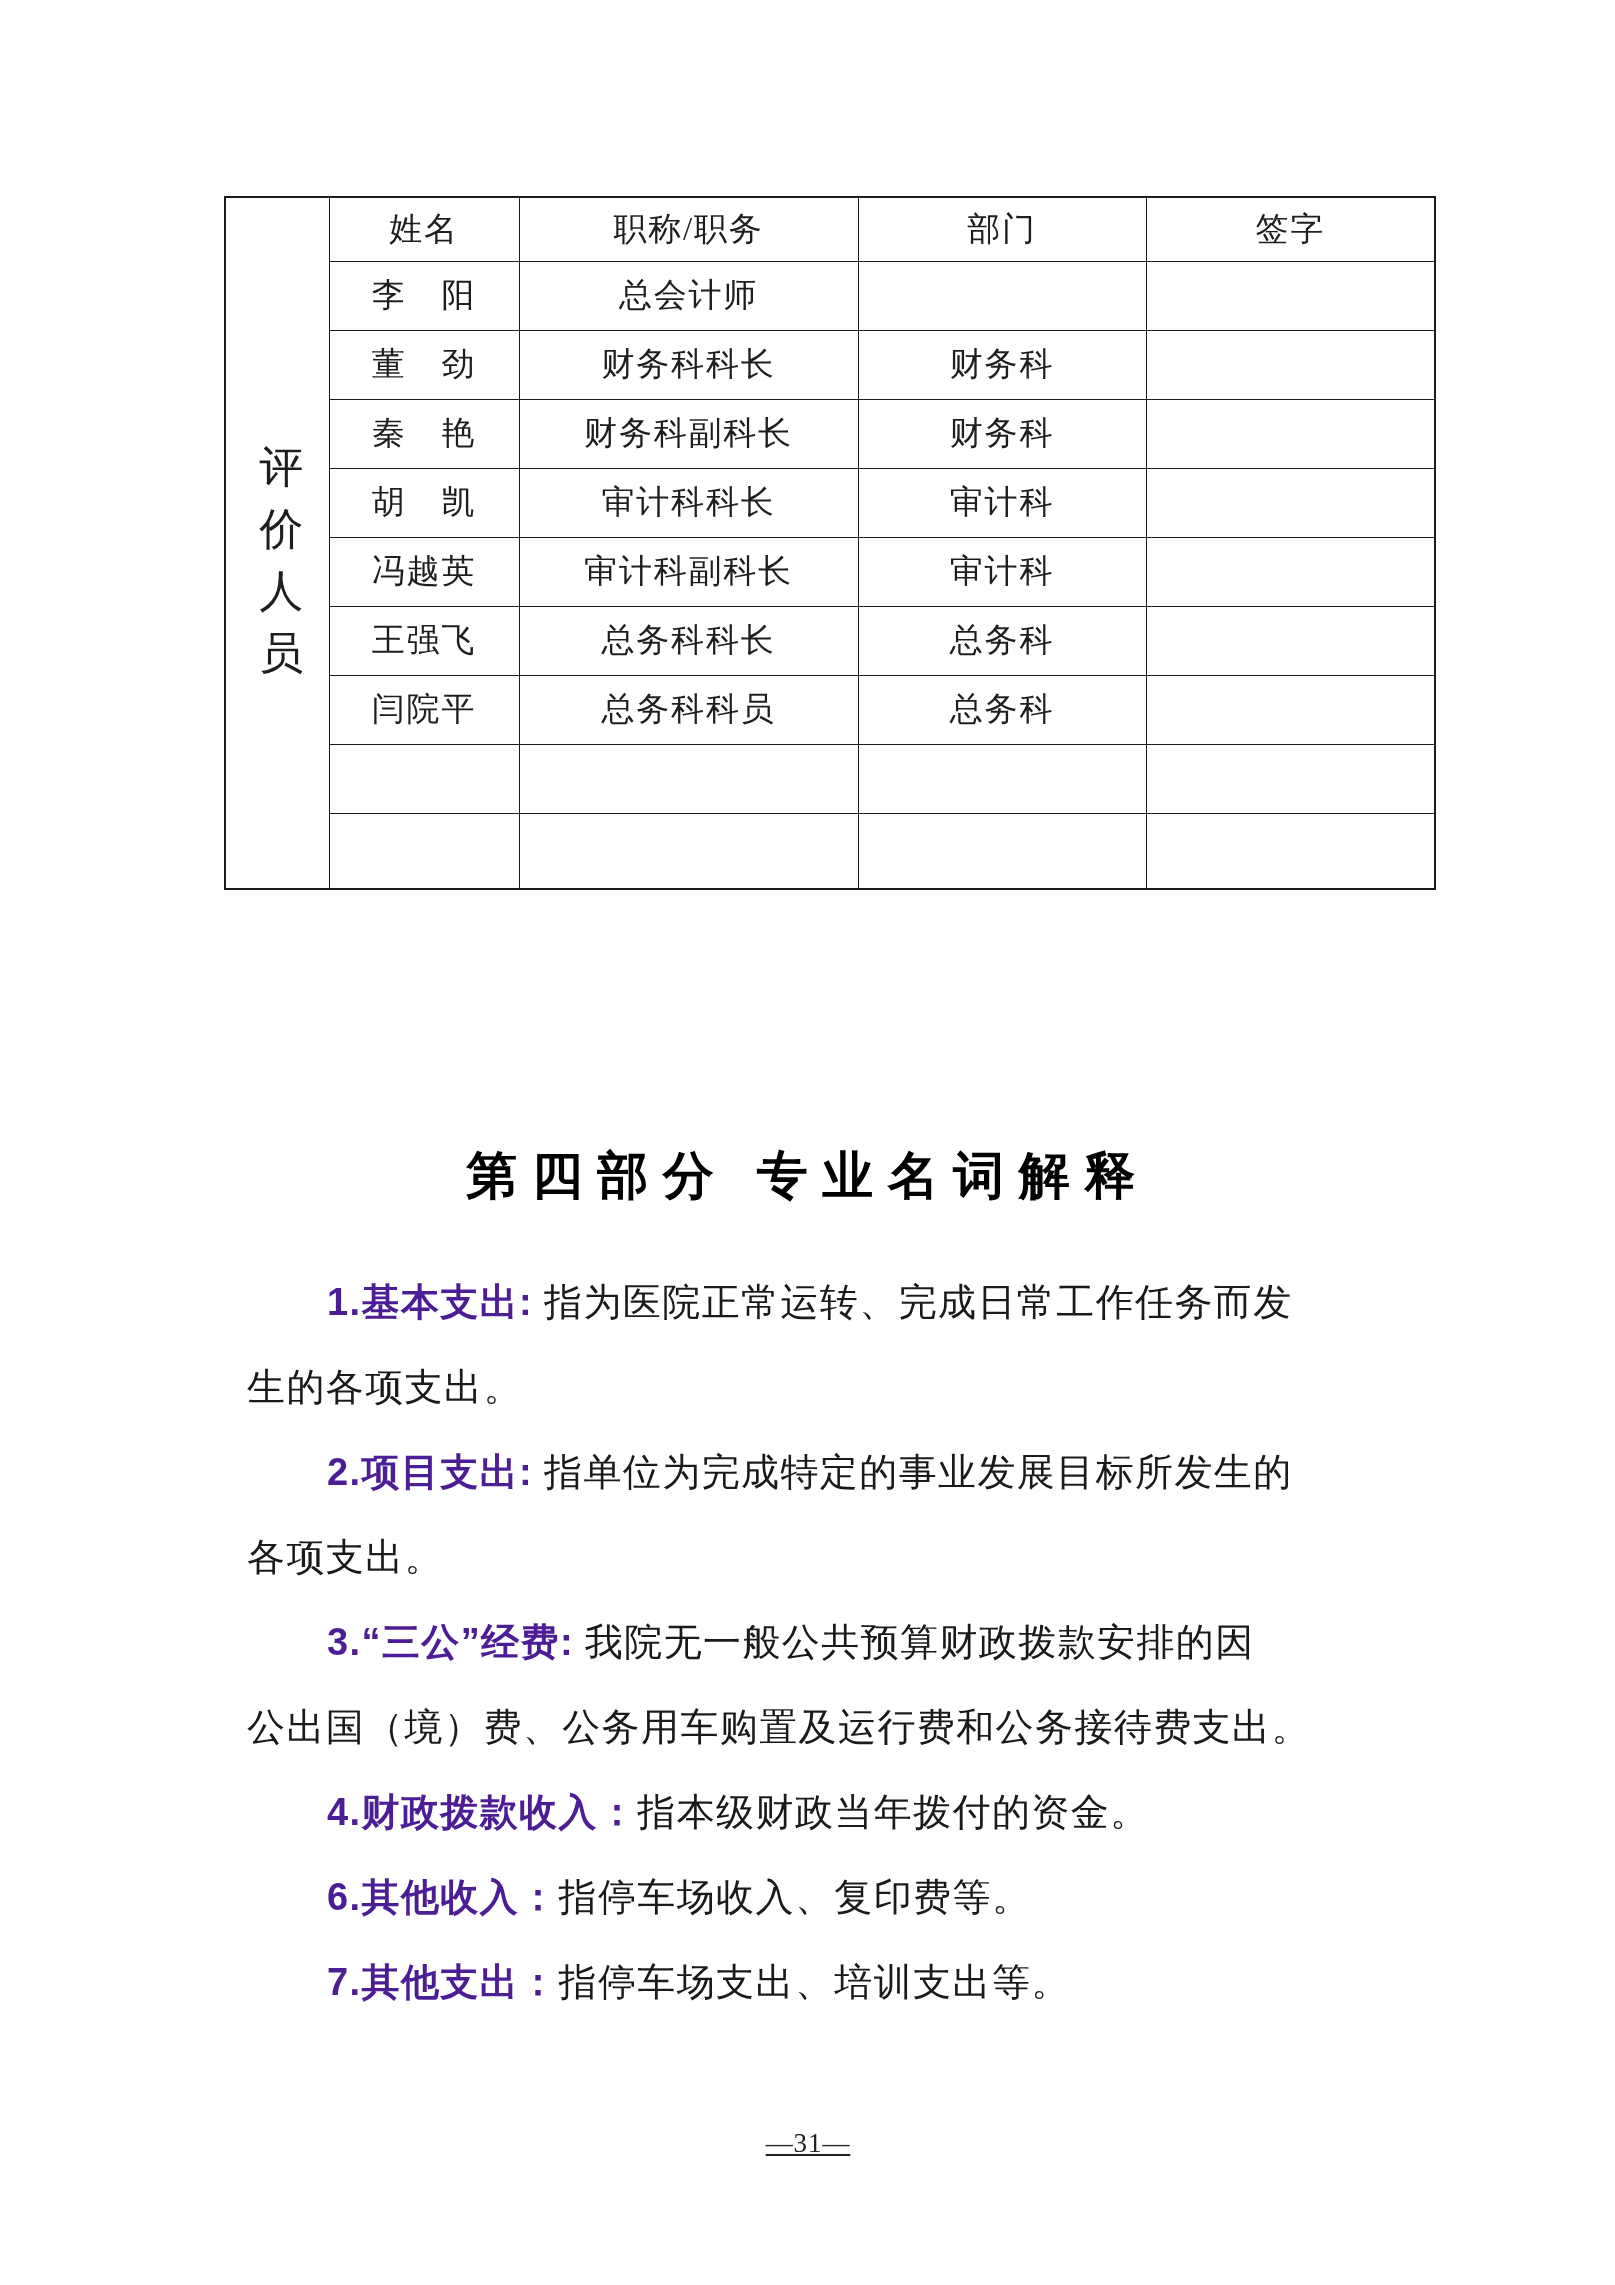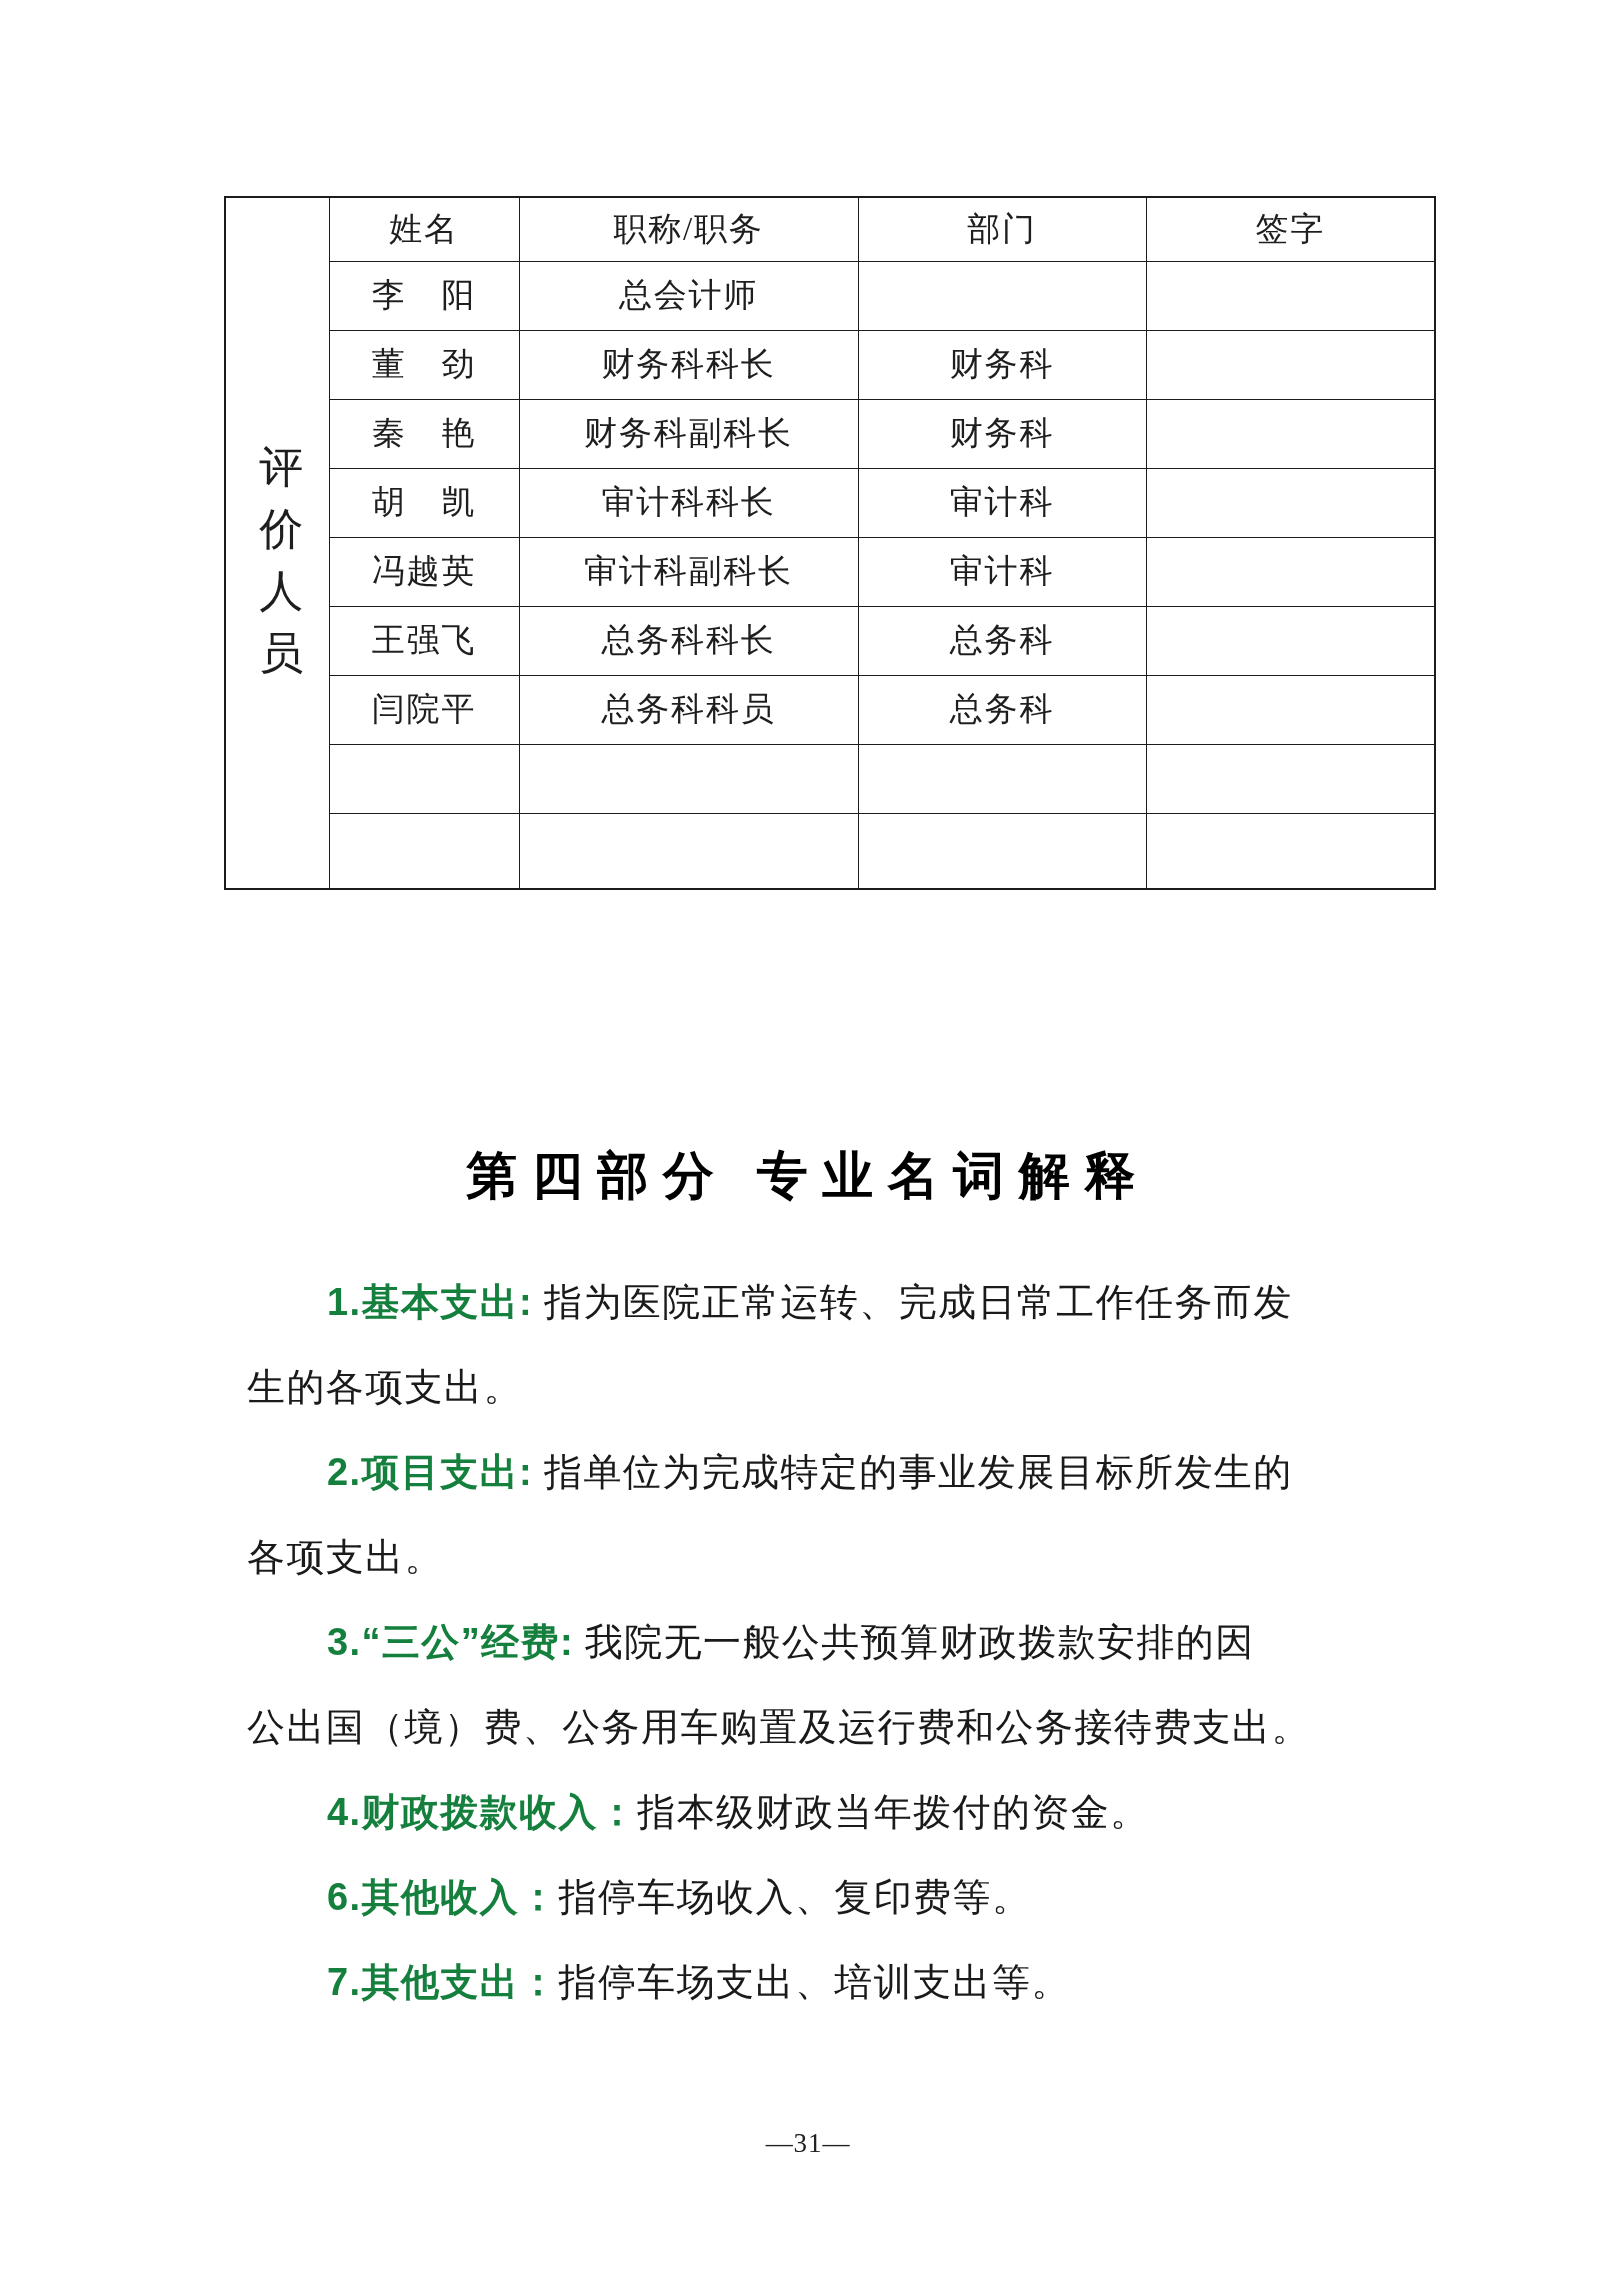--- a/index.html
+++ b/index.html
@@ -81,33 +81,34 @@
     color: #1a1a1a;
   }
   .def-line {
     height: 85px;
     white-space: nowrap;
   }
   .def-line.indent { padding-left: 80px; }
   .def-label {
     font-family: "Liberation Sans", "DejaVu Sans", sans-serif;
     font-weight: bold;
-    color: #15803d;
+    color: #4c1d95;
   }
 
   
   .page-num {
     position: absolute;
     top: 2128px;
     left: 0;
     width: 100%;
     text-align: center;
     font-size: 27px;
     letter-spacing: 0.9px;
     color: #222222;
+    text-decoration: underline;
   }
 </style>
 </head>
 <body>
 
 <div class="page">
 
   <table class="eval">
     <colgroup>
       <col style="width:104px">

